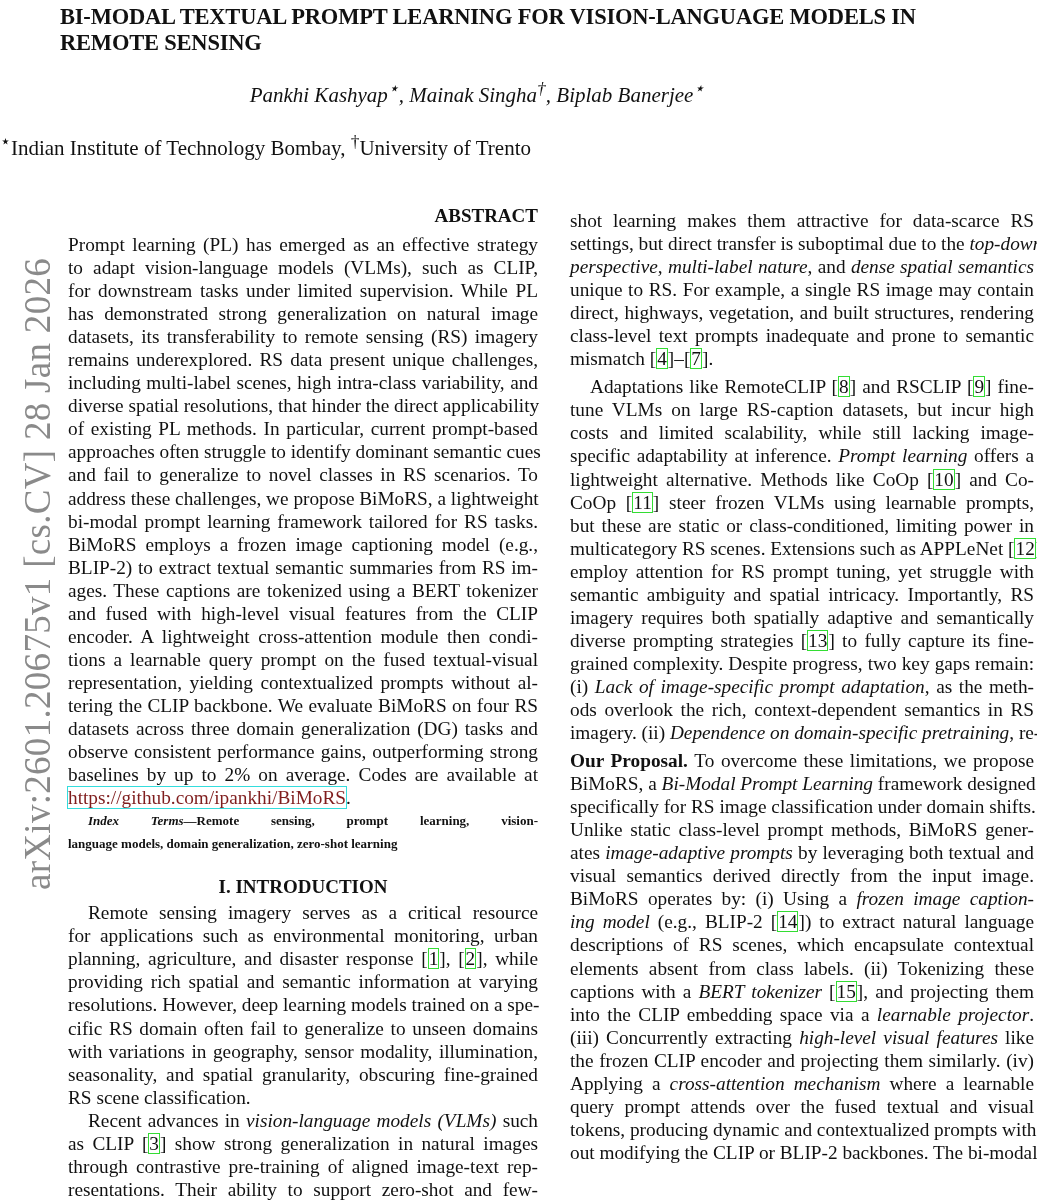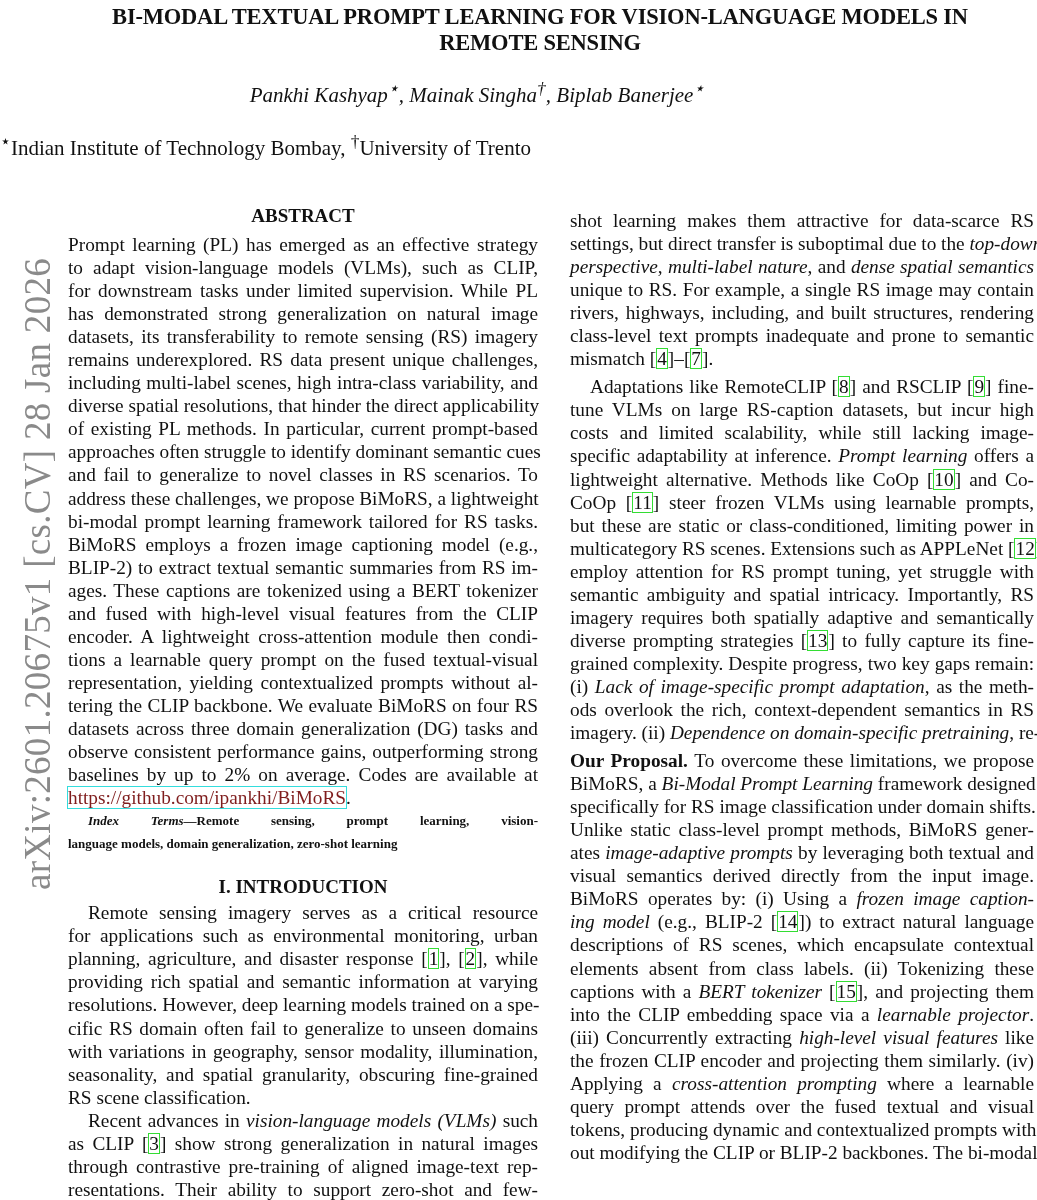--- a/index.html
+++ b/index.html
@@ -1,18 +1,18 @@
 <!DOCTYPE html>
 <html><head>
 <meta charset="utf-8">
 <style>
   html, body { margin:0; padding:0; background:#ffffff; }
   body { width:1037px; height:1200px; position:relative; overflow:hidden;
          font-family:"Liberation Serif","DejaVu Serif",serif; color:#111; }
-  .title { position:absolute; left:60px; width:960px; top:4px; text-align:center;
+  .title { position:absolute; left:60px; width:960px; top:4px; text-align:left;
            font-weight:bold; font-size:22.5px; line-height:26px; letter-spacing:-0.2px; }
   .authors { position:absolute; left:0; width:954px; top:78px; text-align:center;
              font-style:italic; font-size:21px; }
   .affil { position:absolute; left:0; width:1037px; top:131px; font-size:21px; }
   .arxiv { position:absolute; left:-312px; top:552px; width:700px; height:44px;
            transform:rotate(-90deg); transform-origin:center center; text-align:center;
            font-size:37px; color:#8a8a8a; line-height:44px; letter-spacing:0.3px; white-space:nowrap; }
   .col { position:absolute; top:204px; font-size:19.3px; line-height:23.05px; }
   .col.left { left:68px; width:470px; }
   .col.right { left:570px; width:464px; top:209px; }
@@ -41,21 +41,21 @@
   <span>Pankhi Kashyap</span><sup>⋆</sup>, <span>Mainak Singha</span><sup>†</sup>, <span>Biplab Banerjee</span><sup>⋆</sup>
 </div>
 
 <div class="affil">
   <sup>⋆</sup><span>Indian Institute of Technology Bombay</span>, <sup>†</sup><span>University of Trento</span>
 </div>
 
 <div class="arxiv">arXiv:2601.20675v1  [cs.CV]  28 Jan 2026</div>
 
 <div class="col left">
-  <span class="sec-head" style="font-size:19px;">ABSTRACT</span>
+  <span class="sec-head" style="font-size:19px;text-align:right;">ABSTRACT</span>
   <span class="gap-sm" style="height:6px"></span>
   <div>
     <span class="line">Prompt learning (PL) has emerged as an effective strategy</span>
     <span class="line">to adapt vision-language models (VLMs), such as CLIP,</span>
     <span class="line">for downstream tasks under limited supervision. While PL</span>
     <span class="line">has demonstrated strong generalization on natural image</span>
     <span class="line">datasets, its transferability to remote sensing (RS) imagery</span>
     <span class="line">remains underexplored. RS data present unique challenges,</span>
     <span class="line">including multi-label scenes, high intra-class variability, and</span>
     <span class="line">diverse spatial resolutions, that hinder the direct applicability</span>
@@ -103,21 +103,21 @@
     <span class="line">resentations. Their ability to support zero-shot and few-</span>
   </div>
 </div>
 
 <div class="col right">
   <div>
     <span class="line">shot learning makes them attractive for data-scarce RS</span>
     <span class="line"><span>settings, but direct transfer is suboptimal due to the </span><span class="it">top-down</span></span>
     <span class="line"><span class="it">perspective</span><span>, </span><span class="it">multi-label nature</span><span>, and </span><span class="it">dense spatial semantics</span></span>
     <span class="line">unique to RS. For example, a single RS image may contain</span>
-    <span class="line">rivers, highways, including, and built structures, rendering</span>
+    <span class="line">direct, highways, vegetation, and built structures, rendering</span>
     <span class="line">class-level text prompts inadequate and prone to semantic</span>
     <span class="line last"><span>mismatch [</span><span class="cite">4</span><span>]–[</span><span class="cite">7</span><span>].</span></span>
   </div>
   <span class="para-gap"></span>
 
   <div>
     <span class="line ind"><span>Adaptations like RemoteCLIP [</span><span class="cite">8</span><span>] and RSCLIP [</span><span class="cite">9</span><span>] fine-</span></span>
     <span class="line">tune VLMs on large RS-caption datasets, but incur high</span>
     <span class="line">costs and limited scalability, while still lacking image-</span>
     <span class="line"><span>specific adaptability at inference. </span><span class="it">Prompt learning</span><span> offers a</span></span>
@@ -144,18 +144,18 @@
     <span class="line"><span>ates </span><span class="it">image-adaptive prompts</span><span> by leveraging both textual and</span></span>
     <span class="line">visual semantics derived directly from the input image.</span>
     <span class="line"><span>BiMoRS operates by: (i) Using a </span><span class="it">frozen image caption-</span></span>
     <span class="line"><span class="it">ing model</span><span> (e.g., BLIP-2 [</span><span class="cite">14</span><span>]) to extract natural language</span></span>
     <span class="line">descriptions of RS scenes, which encapsulate contextual</span>
     <span class="line">elements absent from class labels. (ii) Tokenizing these</span>
     <span class="line"><span>captions with a </span><span class="it">BERT tokenizer</span><span> [</span><span class="cite">15</span><span>], and projecting them</span></span>
     <span class="line"><span>into the CLIP embedding space via a </span><span class="it">learnable projector</span><span>.</span></span>
     <span class="line"><span>(iii) Concurrently extracting </span><span class="it">high-level visual features</span><span> like</span></span>
     <span class="line">the frozen CLIP encoder and projecting them similarly. (iv)</span>
-    <span class="line"><span>Applying a </span><span class="it">cross-attention prompting</span><span> where a learnable</span></span>
+    <span class="line"><span>Applying a </span><span class="it">cross-attention mechanism</span><span> where a learnable</span></span>
     <span class="line">query prompt attends over the fused textual and visual</span>
     <span class="line">tokens, producing dynamic and contextualized prompts with-</span>
     <span class="line">out modifying the CLIP or BLIP-2 backbones. The bi-modal</span>
   </div>
 </div>
 
 </body></html>

